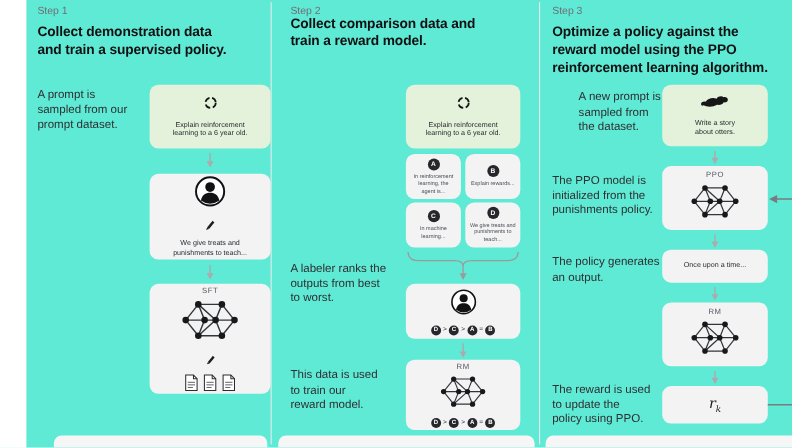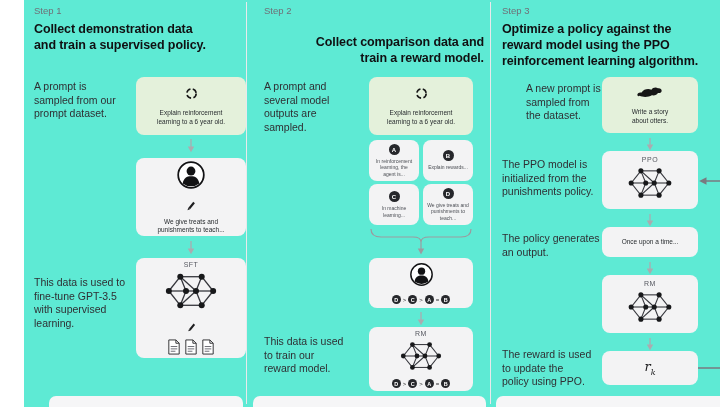--- a/index.html
+++ b/index.html
@@ -80,24 +80,20 @@
 punishments to teach...</div>
   </div>
 
   <div class="abs" style="left:162px;top:241px;">
     <svg width="10" height="14" viewBox="0 0 10 14">
         <line x1="5" y1="0" x2="5" y2="8" stroke="#ababaf" stroke-width="1.3"></line>
         <path d="M1.8,7.5 L8.2,7.5 L5,13.2 Z" fill="#ababaf"></path>
       </svg>
   </div>
 
-  <div class="abs body-text" style="left:10px;top:276px;width:105px;">This data is used to
-fine-tune GPT-3.5
-with supervised
-learning.</div>
 
   <div class="abs box gray" style="left:112px;top:258px;width:110px;height:100px;gap:3px;">
     <div class="mlabel">SFT</div>
     <span>
       <svg width="54" height="40" viewBox="0 0 36 28">
         <g stroke="#33343a" stroke-width="0.9">
           <line x1="2.5" y1="14" x2="10.5" y2="4"></line>
             <line x1="10.5" y1="4" x2="25.5" y2="4"></line>
             <line x1="25.5" y1="4" x2="33.5" y2="14"></line>
             <line x1="33.5" y1="14" x2="25.5" y2="24"></line>
@@ -150,27 +146,23 @@
           <path d="M1.5,1 H9 L12.5,4.5 V16 H1.5 Z" fill="#fff" stroke="#2c2c2e" stroke-width="1"></path>
           <path d="M9,1 V4.5 H12.5" fill="none" stroke="#2c2c2e" stroke-width="1"></path>
           <line x1="3.5" y1="8" x2="10.5" y2="8" stroke="#55575f" stroke-width="0.9"></line>
           <line x1="3.5" y1="10.5" x2="10.5" y2="10.5" stroke="#55575f" stroke-width="0.9"></line>
           <line x1="3.5" y1="13" x2="8.5" y2="13" stroke="#55575f" stroke-width="0.9"></line>
         </svg>
     </span>
   </div>
 
   <div class="abs step-label" style="left:240px;top:5px;">Step 2</div>
-  <div class="abs title" style="left:240px;top:34px;width:220px;text-align:right;">Collect comparison data and
+  <div class="abs title" style="left:240px;top:13px;width:220px;">Collect comparison data and
 train a reward model.</div>
 
-  <div class="abs body-text" style="left:240px;top:80px;width:100px;">A prompt and
-several model
-outputs are
-sampled.</div>
 
   <div class="abs box green" style="left:345px;top:77px;width:104px;height:58px;gap:4px;">
     <span>
       <svg width="15" height="15" viewBox="0 0 18 18">
           <circle cx="9" cy="9" r="5.6" fill="none" stroke="#161616" stroke-width="1.9" stroke-dasharray="6.2 2.9"></circle>
         </svg>
     </span>
     <div class="boxcap">Explain reinforcement
 learning to a 6 year old.</div>
   </div>
@@ -198,20 +190,23 @@
   </div>
 
   <div class="abs" style="left:345px;top:229px;">
     <svg width="104" height="27" viewBox="0 0 104 27">
       <path d="M2,0 Q2,8 12,8 L44,8 Q52,8 52,13 Q52,8 60,8 L92,8 Q102,8 102,0" fill="none" stroke="#9b9b9f" stroke-width="1.2"></path>
       <line x1="52" y1="13" x2="52" y2="20" stroke="#9b9b9f" stroke-width="1.2"></line>
       <path d="M48.8,19.5 L55.2,19.5 L52,25.5 Z" fill="#9b9b9f"></path>
     </svg>
   </div>
 
+  <div class="abs body-text" style="left:240px;top:238px;width:102px;">A labeler ranks the
+outputs from best
+to worst.</div>
 
   <div class="abs box gray" style="left:345px;top:258px;width:104px;height:50px;gap:4px;">
     <span>
       <svg width="25" height="25" viewBox="0 0 34 34">
           <circle cx="17" cy="17" r="14.5" fill="#fff" stroke="#121214" stroke-width="2"></circle>
           <circle cx="17" cy="12.5" r="5" fill="#121214"></circle>
           <path d="M7.5,26.5 C9,20.5 12,18.5 17,18.5 C22,18.5 25,20.5 26.5,26.5 Q22,29.8 17,29.8 Q12,29.8 7.5,26.5 Z" fill="#121214"></path>
         </svg>
     </span>
     <div class="rankrow">

